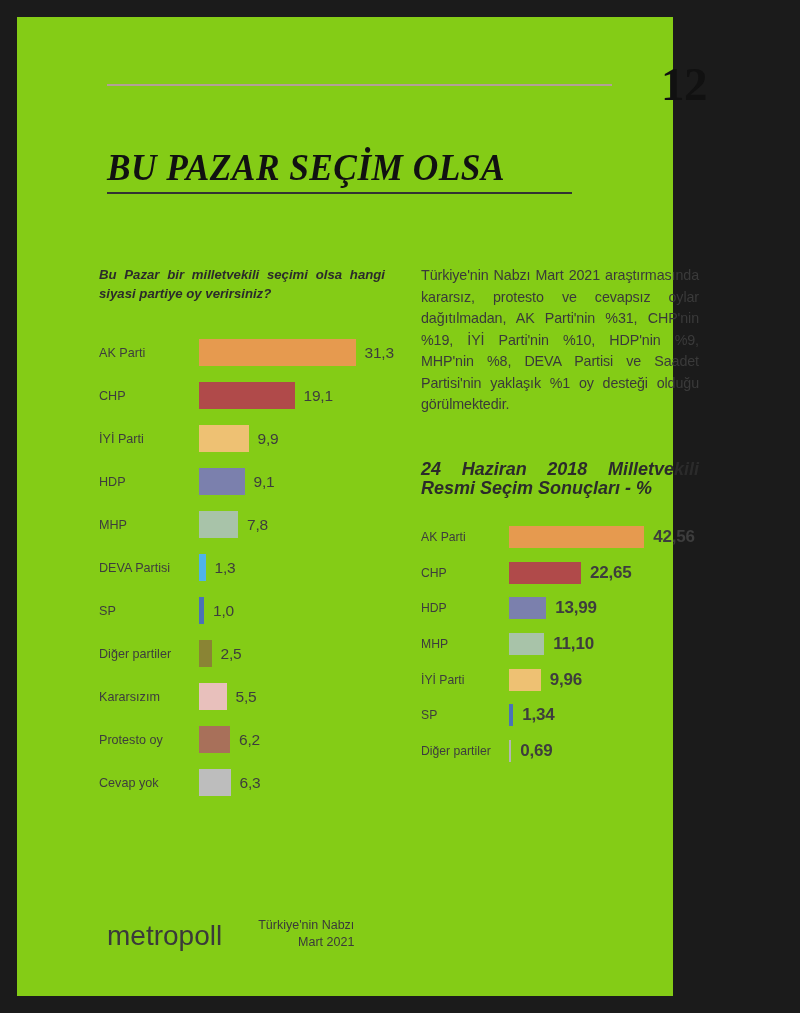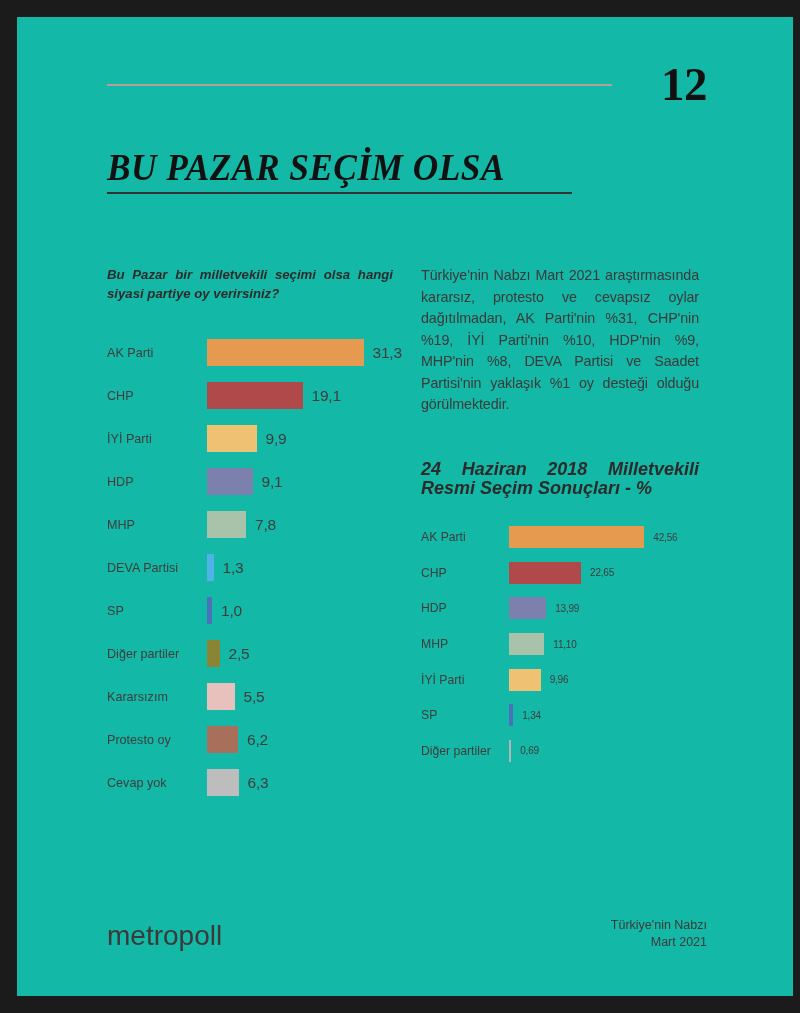--- a/index.html
+++ b/index.html
@@ -11,22 +11,22 @@
   }
   #frame {
     position: relative;
     width: 800px; height: 1013px;
     background: #1b1b1b;
     overflow: hidden;
   }
   #page {
     position: absolute;
     left: 17px; top: 17px;
-    width: 776px; height: 979px;
-    background: #14b8a6;
+    width: 656px; height: 979px;
+    background: #84cc16;
   }
 
   
   #header {
     position: absolute;
     left: 90px; top: 40px;
     width: 600px; height: 70px;
   }
   #header-rule {
     position: absolute;
@@ -66,21 +66,21 @@
   }
   #title-rule {
     margin-top: 3px;
     width: 465px; height: 2px;
     background: #333333;
   }
 
   
   #col-left {
     position: absolute;
-    left: 90px; top: 248px;
+    left: 82px; top: 248px;
     width: 300px;
   }
   #col-right {
     position: absolute;
     left: 404px; top: 248px;
     width: 300px;
   }
 
   .q-text {
     font-size: 13.2px;
@@ -142,32 +142,32 @@
   .right-chart .bar { height: 22px; }
 
   .bar-value {
     font-size: 15.5px;
     color: #3d3d3d;
     white-space: nowrap;
     margin-left: 9px;
     letter-spacing: -0.2px;
   }
   .right-chart .bar-value {
-    font-size: 10px;
+    font-size: 17px;
     margin-left: 9px;
+    font-weight: bold;
   }
 
   
   #footer {
     position: absolute;
     left: 90px; bottom: 45px;
     width: 600px;
     display: flex;
     align-items: flex-end;
-    justify-content: space-between;
   }
   #logo {
     font-size: 28px;
     font-weight: 300;
     color: #3a3a3a;
     letter-spacing: 0px;
     line-height: 30px;
   }
   #footer-meta {
     text-align: right;

